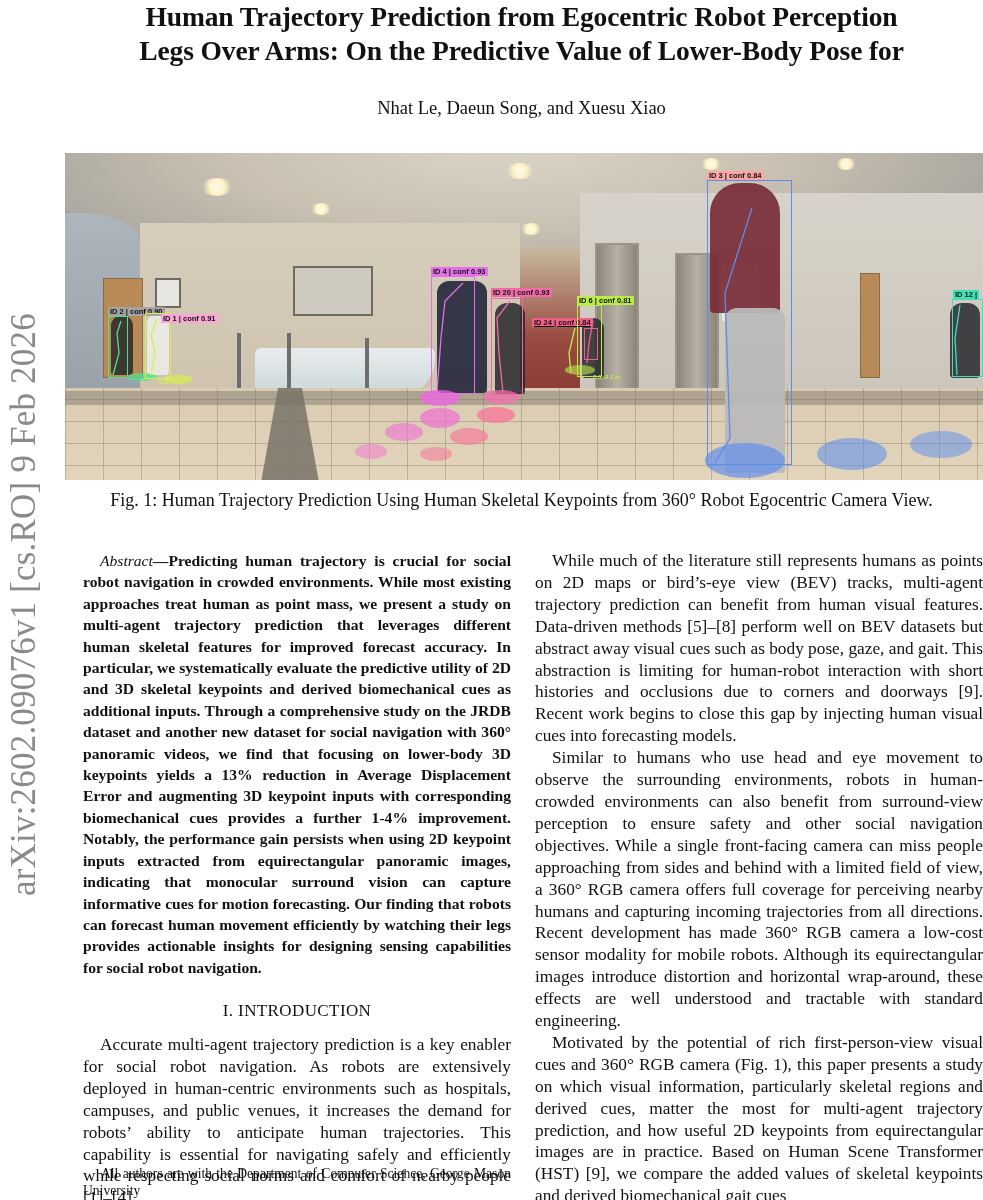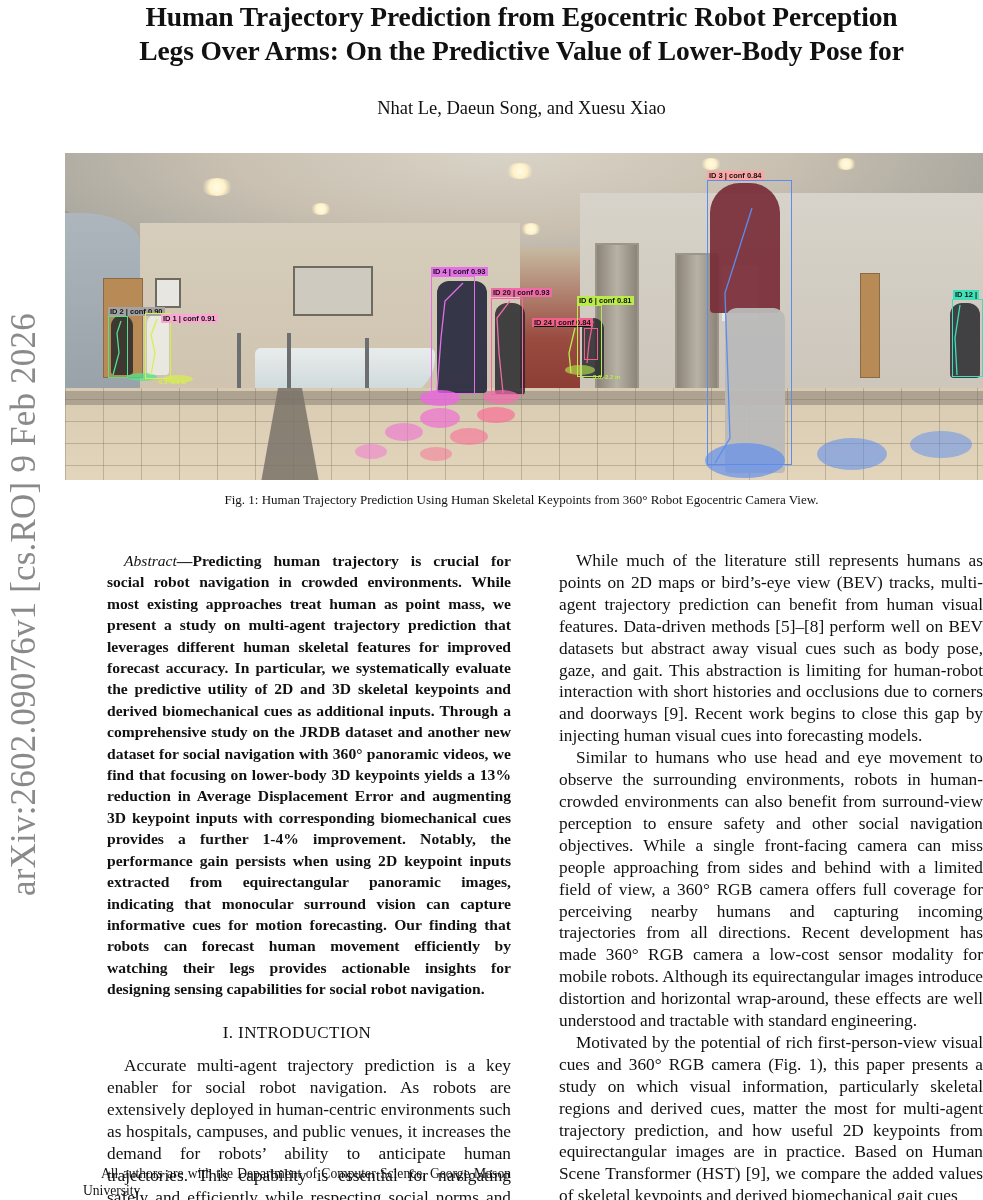--- a/index.html
+++ b/index.html
@@ -89,30 +89,30 @@
   }
   .dist-label {
     position: absolute; font-family: "Liberation Sans", "DejaVu Sans", sans-serif;
     font-size: 6px; font-weight: bold; white-space: nowrap;
   }
   .traj { position: absolute; border-radius: 50%; }
   .skel { position: absolute; left: 0; top: 0; width: 918px; height: 327px; pointer-events: none; }
 
   .caption {
     position: absolute; left: 60px; top: 489px; width: 923px; text-align: center;
-    font-size: 13px; line-height: 22px;
+    font-size: 18px; line-height: 22px;
   }
 
   
   .col { position: absolute; font-size: 17.3px; line-height: 21.9px; text-align: justify; }
   .col-left { left: 83px; top: 550px; width: 428px; }
   .col-right { left: 535px; top: 550px; width: 448px; }
   .abstract { font-weight: bold; font-size: 15.6px; line-height: 21.4px; text-indent: 0; }
   .abstract .lead { font-style: italic; font-weight: normal; }
-  .para { text-indent: 17px; margin-left: 24px; }
+  .para { text-indent: 17px; }
   .section-heading {
     text-align: center; font-size: 17px; letter-spacing: 0.4px;
     margin: 22px 0 12px 0;
   }
   .footnote {
     position: absolute; left: 83px; top: 1165px; width: 428px;
     font-size: 13.6px; line-height: 17px; text-align: justify; text-indent: 18px;
   }
 </style>
 </head>

